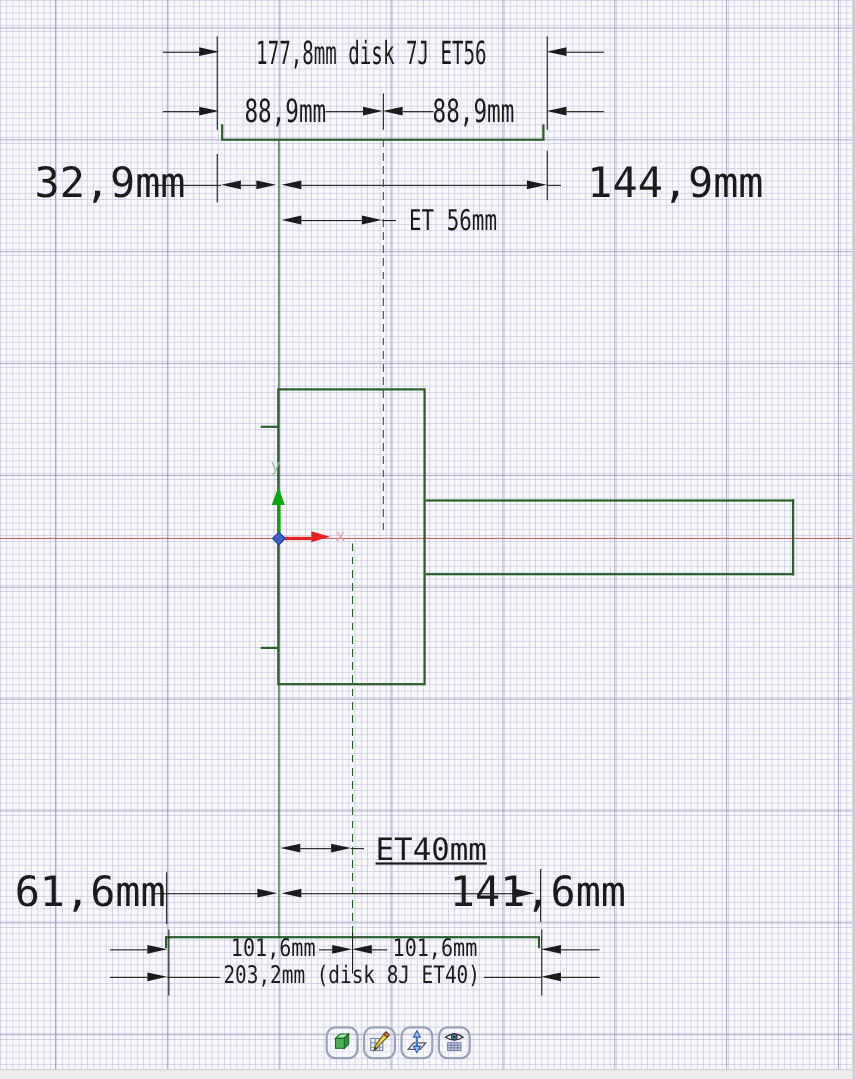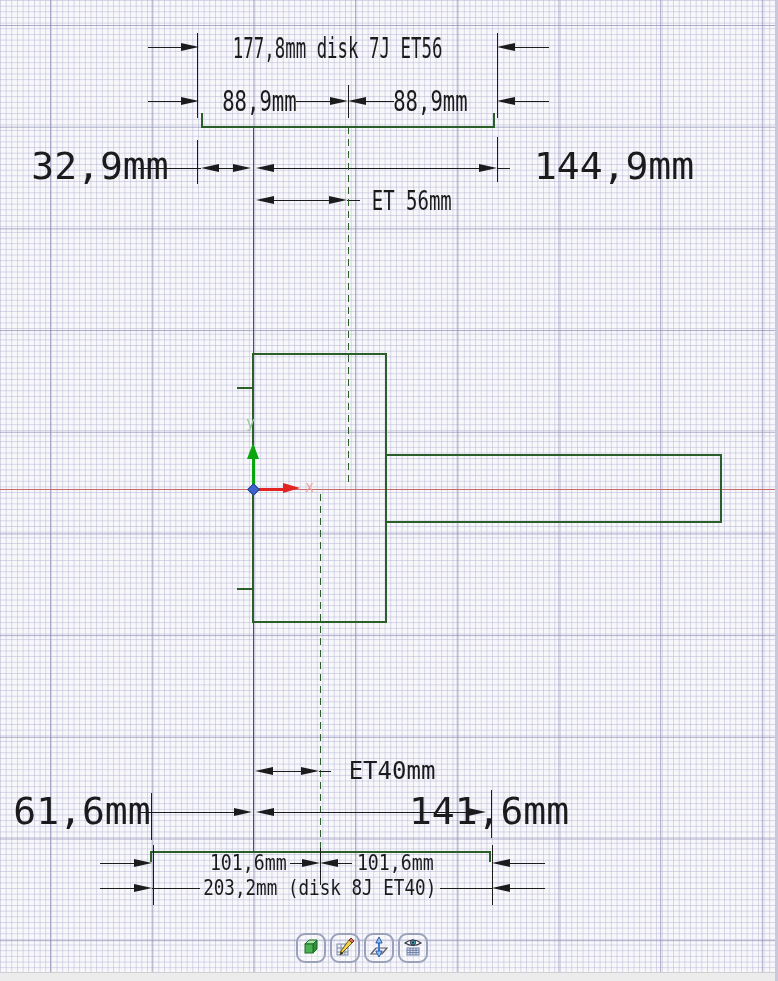--- a/index.html
+++ b/index.html
@@ -22,21 +22,21 @@
   .ghl{position:absolute;height:2px;background:#2a5f2a;}
   .gvl{position:absolute;width:2px;background:#2a5f2a;}
   .gdash{position:absolute;width:1.5px;background:repeating-linear-gradient(to bottom,#2a5f2a 0 7px,transparent 7px 12px);}
   .cl{position:absolute;width:1.5px;background:#2a6b2a;}
   .lbl{position:absolute;width:0;display:flex;justify-content:center;color:#1b1b1d;line-height:1;}
   .lbl>span{white-space:nowrap;display:block;}
   .t-row1>span{font-size:29px;transform:scaleX(.60);}
   .t-half>span{font-size:29px;transform:scaleX(.71);}
   .t-big>span{font-size:38px;}
   .t-et56>span{font-size:26px;transform:scaleX(.73);}
-  .t-et40>span{font-size:24px;}
+  .t-et40>span{font-size:28px;text-decoration:underline;}
   .t-bhalf>span{font-size:22px;transform:scaleX(.83);}
   .t-bfull>span{font-size:22px;transform:scaleX(.80);}
   .axis-letter{position:absolute;font-size:15px;line-height:1;}
   #hub{position:absolute;box-sizing:border-box;border:2px solid #2a5f2a;background:transparent;}
   #bar{position:absolute;box-sizing:border-box;border:2px solid #2a5f2a;border-left:none;background:transparent;}
   #origin{position:absolute;width:9px;height:9px;background:#3e63cc;border:1px solid #24448f;transform:rotate(45deg);box-sizing:border-box;}
   .ar-up{border-width:0 6px 16px 6px;border-color:transparent transparent #0aa50f transparent;}
   .ar-xr{border-width:5.5px 0 5.5px 17px;border-color:transparent transparent transparent #e32222;}
   #toolbar{position:absolute;display:flex;gap:4px;}
   .tbtn{width:30px;height:30px;border:2px solid #99a2ba;border-radius:9px;background:rgba(255,255,255,.25);

